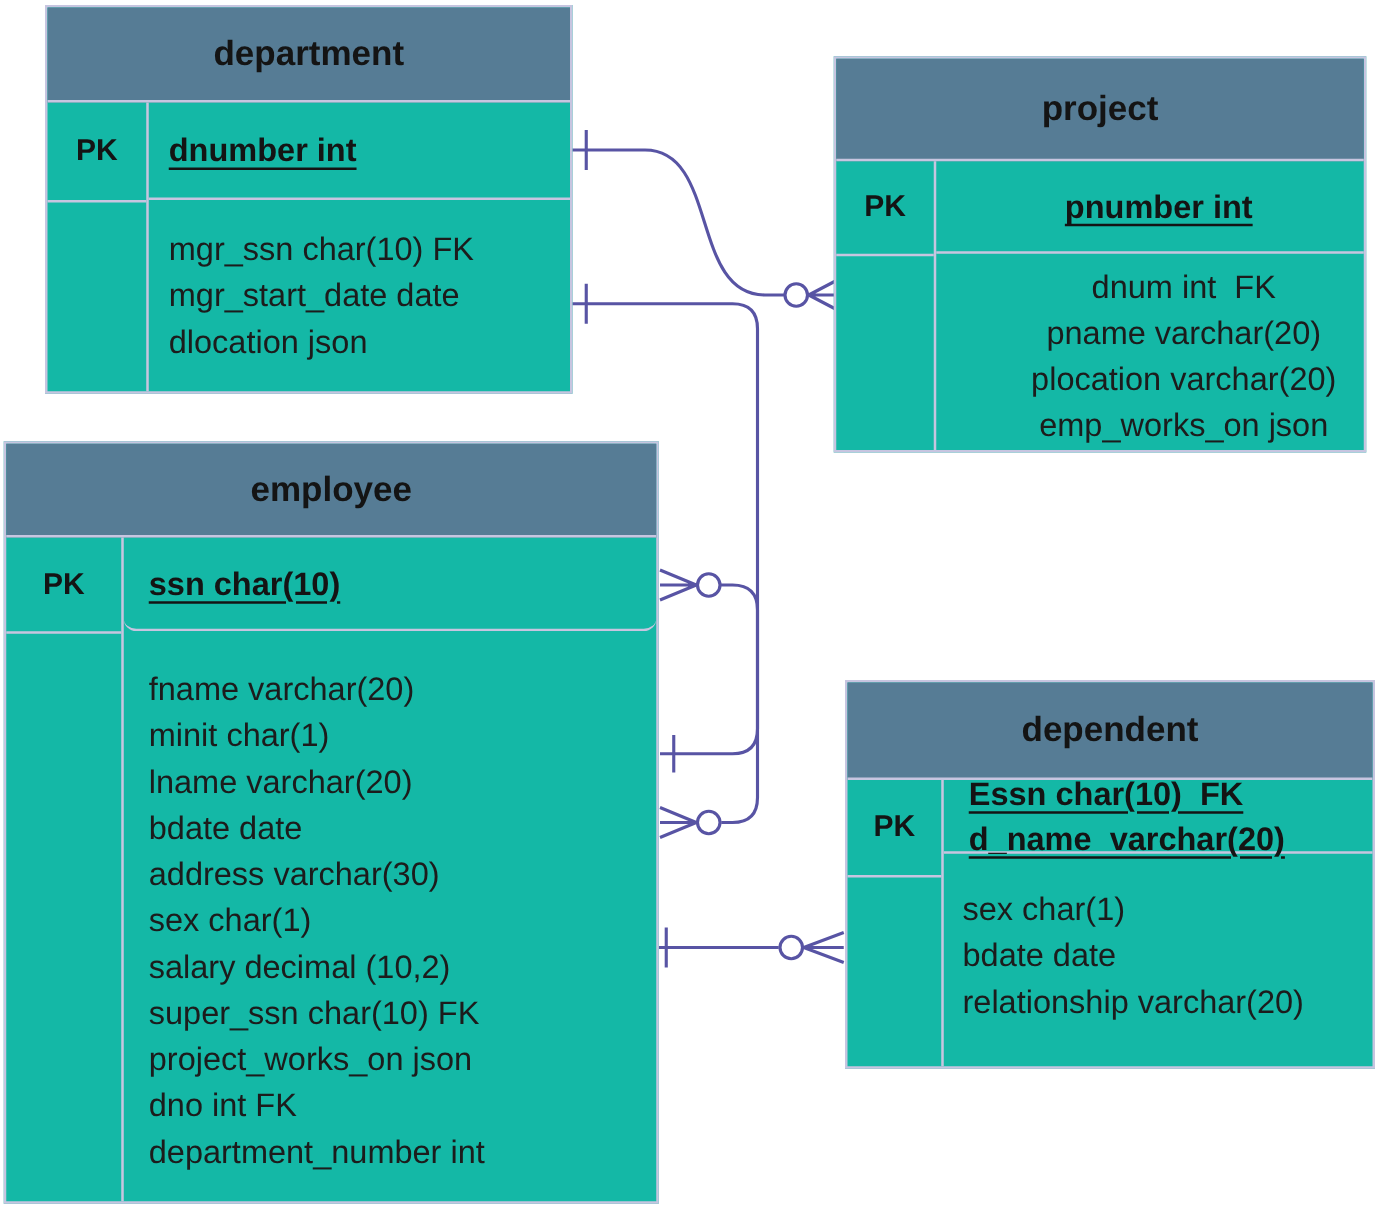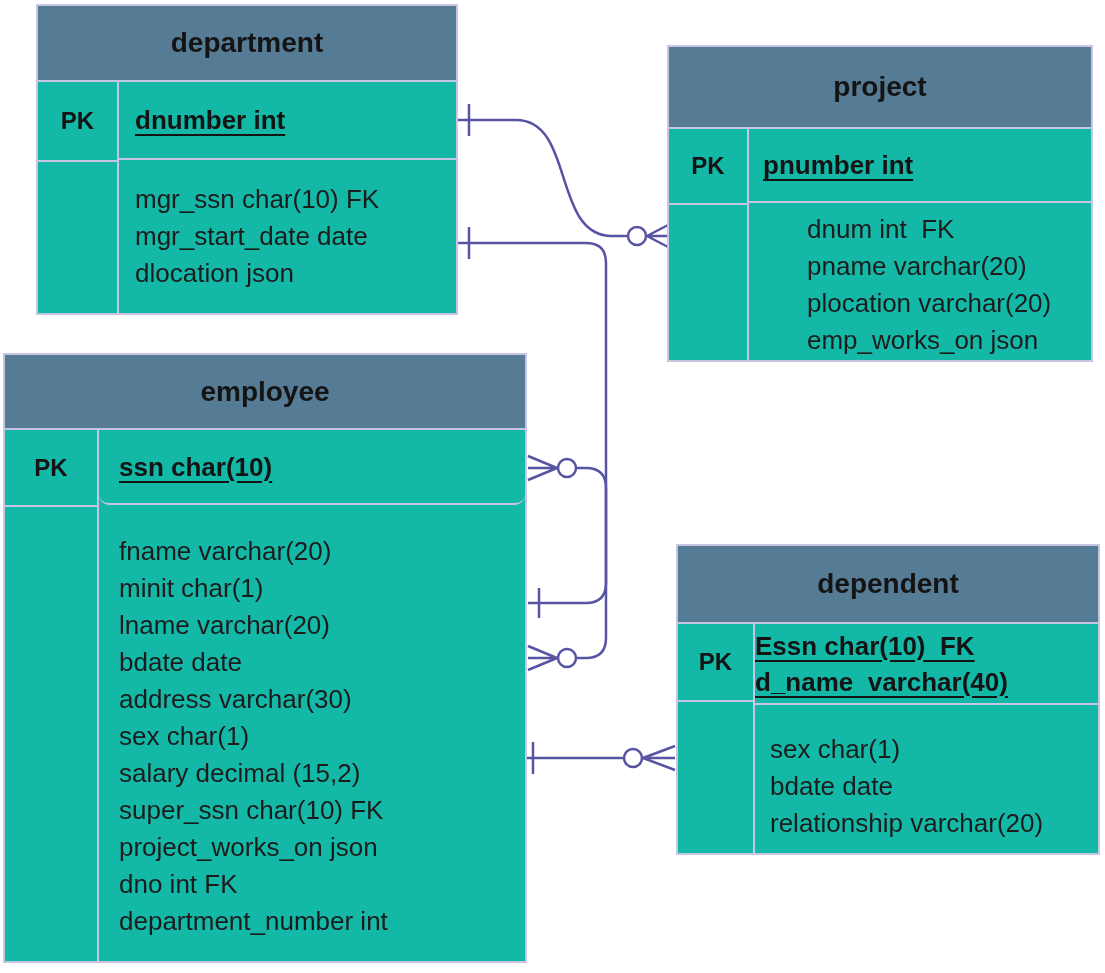--- a/index.html
+++ b/index.html
@@ -90,21 +90,21 @@
           </div>
         <div class="fields-cell" style="padding:21px 4px 0 16px;">
             <div class="field-line">mgr_ssn char(10) FK</div>
             <div class="field-line">mgr_start_date date</div>
             <div class="field-line">dlocation json</div>
           </div>
       </div>
     </div>
   </div>
 
-  <div class="erd-table" style="left:667px;top:45px;width:426px;height:317px;">
+  <div class="erd-table" style="left:667px;top:45px;width:426px;height:317px;text-align:center;">
     <div class="t-header" style="height:80px;">project</div>
     <div class="t-body">
       <div class="t-col-pk" style="width:78px;">
         <div class="pk-cell" style="height:74px;">PK</div>
         <div class="pk-spacer"></div>
       </div>
       <div class="t-col-fields">
         <div class="pkfield-cell" style="height:74px;padding-left:14px;">
             <div class="pk-field">pnumber int</div>
           </div>
@@ -129,41 +129,41 @@
         <div class="pkfield-cell" style="height:75px;padding-left:20px;border-radius:10px;">
             <div class="pk-field">ssn char(10)</div>
           </div>
         <div class="fields-cell" style="padding:28px 4px 0 20px;">
             <div class="field-line">fname varchar(20)</div>
             <div class="field-line">minit char(1)</div>
             <div class="field-line">lname varchar(20)</div>
             <div class="field-line">bdate date</div>
             <div class="field-line">address varchar(30)</div>
             <div class="field-line">sex char(1)</div>
-            <div class="field-line">salary decimal (15,2)</div>
+            <div class="field-line">salary decimal (10,2)</div>
             <div class="field-line">super_ssn char(10) FK</div>
             <div class="field-line">project_works_on json</div>
             <div class="field-line">dno int FK</div>
             <div class="field-line">department_number int</div>
           </div>
       </div>
     </div>
   </div>
 
   <div class="erd-table" style="left:676px;top:544px;width:424px;height:311px;">
     <div class="t-header" style="height:76px;">dependent</div>
     <div class="t-body">
       <div class="t-col-pk" style="width:75px;">
         <div class="pk-cell" style="height:76px;">PK</div>
         <div class="pk-spacer"></div>
       </div>
       <div class="t-col-fields">
-        <div class="pkfield-cell" style="height:81px;padding-left:0;">
+        <div class="pkfield-cell" style="height:59px;padding-left:20px;">
             <div class="pk-field">Essn char(10)  FK</div>
-            <div class="pk-field">d_name  varchar(40)</div>
+            <div class="pk-field">d_name  varchar(20)</div>
           </div>
         <div class="fields-cell" style="padding:26px 2px 0 15px;">
             <div class="field-line">sex char(1)</div>
             <div class="field-line">bdate date</div>
             <div class="field-line">relationship varchar(20)</div>
           </div>
       </div>
     </div>
   </div>
 

